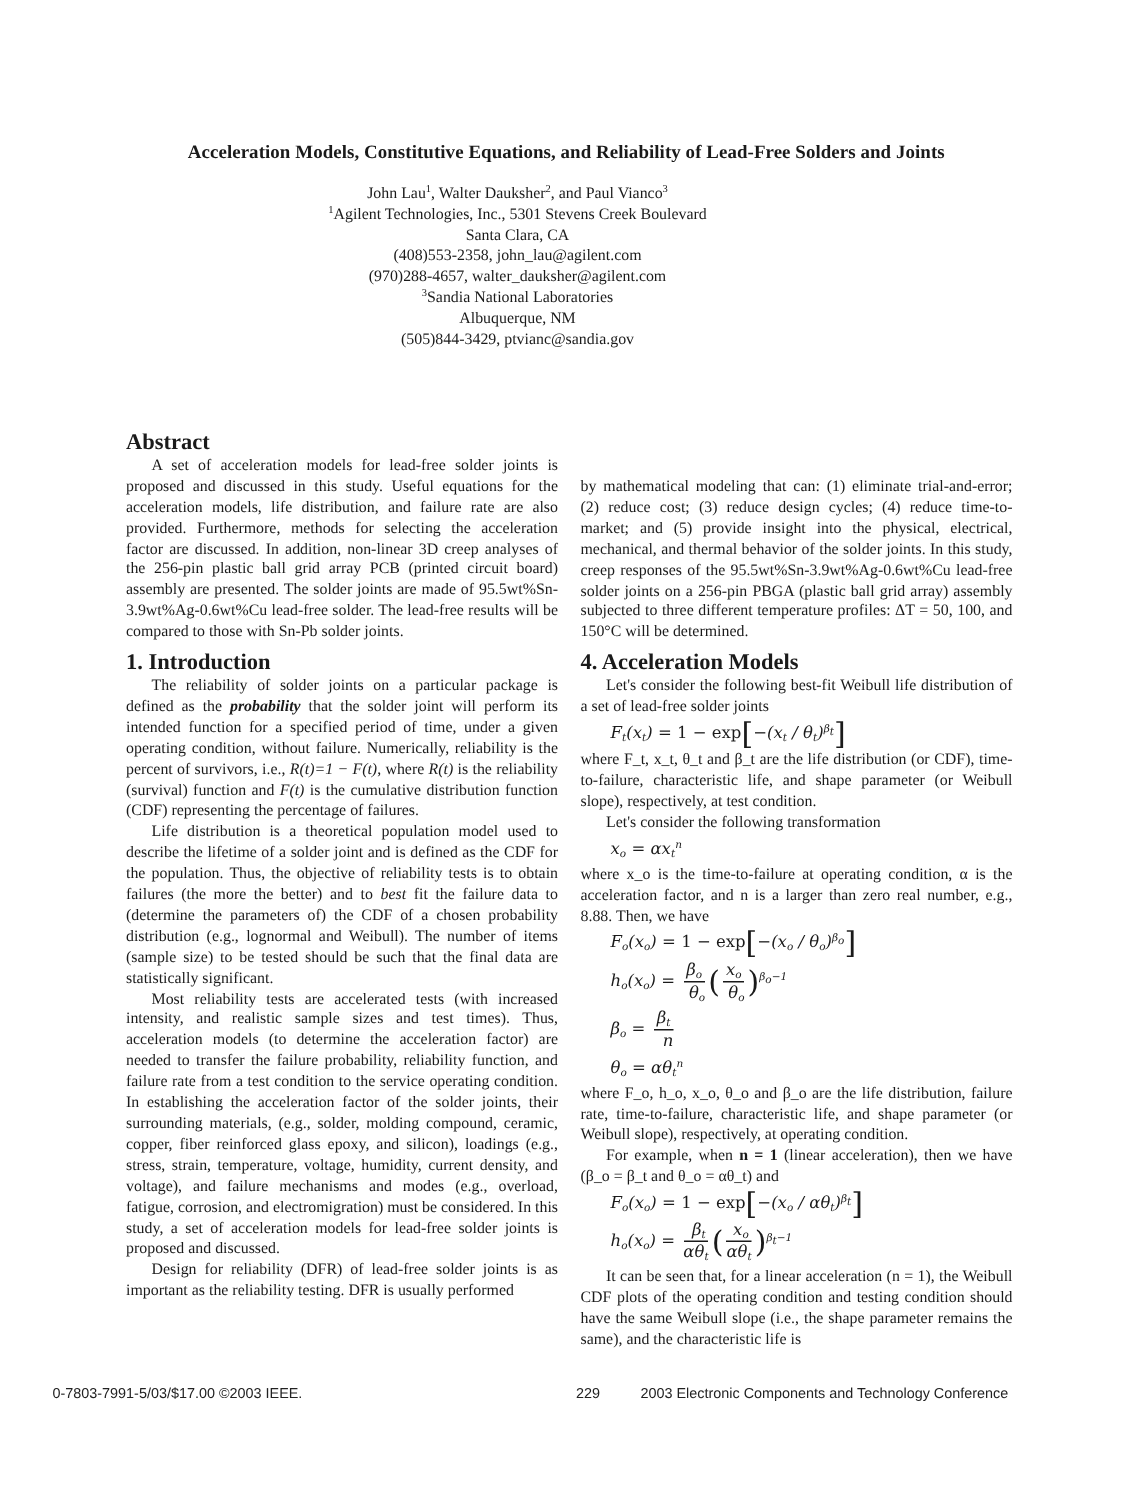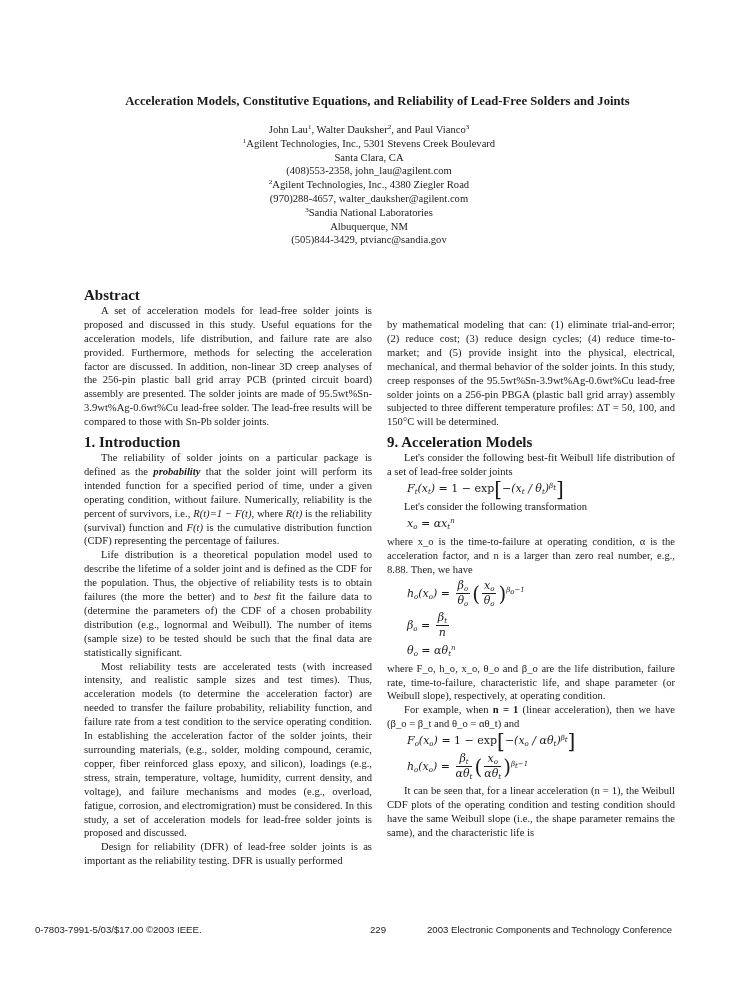--- a/index.html
+++ b/index.html
@@ -6,98 +6,99 @@
   body {
     width: 755px; height: 1000px; position: relative; overflow: hidden;
     font-family: "Liberation Serif", "DejaVu Serif", serif; color: #1a1a1a;
   }
   .title {
     position: absolute; top: 94px; left: 0; width: 755px; text-align: center;
     font-weight: bold; font-size: 12.6px; letter-spacing: 0.05px;
   }
   .authors {
     position: absolute; top: 123px; left: 0; width: 690px; text-align: center;
-    font-size: 10.6px; line-height: 13.8px; padding-left: 24px;
+    font-size: 10.6px; line-height: 13.8px;
   }
   .authors div { white-space: nowrap; }
   sup { font-size: 7px; vertical-align: 4px; line-height: 0; }
   sub { font-size: 7px; vertical-align: -2px; line-height: 0; }
   .col {
     position: absolute; width: 288px; font-size: 10.6px; line-height: 13.9px;
     text-align: justify;
   }
   .col.left { left: 84px; top: 289px; }
   .col.right { left: 387px; top: 282px; margin-top: 36px; }
   .h { font-weight: bold; margin: 0 0 1px 0; font-size: 15px; text-align: left; }
   p { margin: 0; text-indent: 17px; }
   p.noindent { text-indent: 0; }
   .gap { height: 7px; }
   .eq {
     font-style: italic; font-size: 11px; padding-left: 20px; white-space: nowrap;
     margin: 2px 0 3px 0; line-height: 16px; font-family: "DejaVu Serif", serif;
   }
   .eq .up { font-style: normal; }
-  .frac { display: inline-block; vertical-align: middle; text-align: center; margin: 0 2px; font-style: italic; }
+  .frac { display: inline-block; vertical-align: middle; text-align: right; margin: 0 2px; font-style: italic; }
   .frac .num { display: block; border-bottom: 1px solid #1a1a1a; padding: 0 2px; line-height: 14px; }
   .frac .den { display: block; line-height: 14px; }
   .big { font-size: 20px; font-style: normal; vertical-align: middle; }
   .footer {
     position: absolute; top: 924px; font-family: "Liberation Sans", "DejaVu Sans", sans-serif;
     font-size: 9.6px; color: #222;
   }
   .footer.left { left: 35px; text-align: right; }
-  .footer.center { left: 370px; }
+  .footer.center { left: 384px; }
   .footer.right { left: 427px; }
   b.bi { font-weight: bold; font-style: italic; }
   i { font-style: italic; }
 </style>
 </head>
 <body>
 
 <div class="title">Acceleration Models, Constitutive Equations, and Reliability of Lead-Free Solders and Joints</div>
 
 <div class="authors">
   <div>
     <span>John Lau</span><sup>1</sup><span>, Walter Dauksher</span><sup>2</sup><span>, and Paul Vianco</span><sup>3</sup>
   </div>
   <div><sup>1</sup><span>Agilent Technologies, Inc., 5301 Stevens Creek Boulevard</span></div>
   <div>Santa Clara, CA</div>
   <div>(408)553-2358, john_lau@agilent.com</div>
-  <div><sup>2</sup><span>Agilent Technologies, Inc., 4380 Ziegler Road</span></div>
   <div>(970)288-4657, walter_dauksher@agilent.com</div>
   <div><sup>3</sup><span>Sandia National Laboratories</span></div>
   <div>Albuquerque, NM</div>
   <div>(505)844-3429, ptvianc@sandia.gov</div>
 </div>
 
 <div class="col left">
   <div class="h">Abstract</div>
   <p>A set of acceleration models for lead-free solder joints is proposed and discussed in this study. Useful equations for the acceleration models, life distribution, and failure rate are also provided. Furthermore, methods for selecting the acceleration factor are discussed. In addition, non-linear 3D creep analyses of the 256-pin plastic ball grid array PCB (printed circuit board) assembly are presented. The solder joints are made of 95.5wt%Sn-3.9wt%Ag-0.6wt%Cu lead-free solder. The lead-free results will be compared to those with Sn-Pb solder joints.</p>
   <div class="gap"></div>
   <div class="h">1. Introduction</div>
   <p><span>The reliability of solder joints on a particular package is defined as the </span><b class="bi">probability</b><span> that the solder joint will perform its intended function for a specified period of time, under a given operating condition, without failure. Numerically, reliability is the percent of survivors, i.e., </span><i>R(t)=1 − F(t)</i><span>,  where </span><i>R(t)</i><span> is the reliability (survival) function and </span><i>F(t)</i><span> is the cumulative distribution function (CDF) representing the percentage of failures.</span></p>
   <p><span>Life distribution is a theoretical population model used to describe the lifetime of a solder joint and is defined as the CDF for the population. Thus, the objective of reliability tests is to obtain failures (the more the better) and to </span><i>best</i><span> fit the failure data to (determine the parameters of) the CDF of a chosen probability distribution (e.g., lognormal and Weibull). The number of items (sample size) to be tested should be such that the final data are statistically significant.</span></p>
   <p>Most reliability tests are accelerated tests (with increased intensity, and realistic sample sizes and test times). Thus, acceleration models (to determine the acceleration factor) are needed to transfer the failure probability, reliability function, and failure rate from a test condition to the service operating condition. In establishing the acceleration factor of the solder joints, their surrounding materials, (e.g., solder, molding compound, ceramic, copper, fiber reinforced glass epoxy, and silicon), loadings (e.g., stress, strain, temperature, voltage, humidity, current density, and voltage), and failure mechanisms and modes (e.g., overload, fatigue, corrosion, and electromigration) must be considered. In this study, a set of acceleration models for lead-free solder joints is proposed and discussed.</p>
   <p>Design for reliability (DFR) of lead-free solder joints is as important as the reliability testing. DFR is usually performed</p>
 </div>
 
 <div class="col right">
   <p class="noindent">by mathematical modeling that can: (1) eliminate trial-and-error; (2) reduce cost; (3) reduce design cycles; (4) reduce time-to-market; and (5) provide insight into the physical, electrical, mechanical, and thermal behavior of the solder joints. In this study, creep responses of the 95.5wt%Sn-3.9wt%Ag-0.6wt%Cu lead-free solder joints on a 256-pin PBGA (plastic ball grid array) assembly subjected to three different temperature profiles: ΔT = 50, 100, and 150°C will be determined.</p>
   <div class="gap"></div>
-  <div class="h">9. Acceleration Models</div>
+  <div class="h">4. Acceleration Models</div>
   <p>Let's consider the following best-fit Weibull life distribution of a set of lead-free solder joints</p>
 
   <div class="eq">F<sub>t</sub>(x<sub>t</sub>) <span class="up">= 1 − exp</span><span class="big">[</span>−(x<sub>t</sub> / θ<sub>t</sub>)<sup>β<sub>t</sub></sup><span class="big">]</span></div>
 
+  <p class="noindent">where F_t, x_t, θ_t and β_t are the life distribution (or CDF), time-to-failure, characteristic life, and shape parameter (or Weibull slope), respectively, at test condition.</p>
   <p>Let's consider the following transformation</p>
 
   <div class="eq">x<sub>o</sub> <span class="up">=</span> αx<sub>t</sub><sup>n</sup></div>
 
   <p class="noindent">where x_o is the time-to-failure at operating condition, α is the acceleration factor, and n is a larger than zero real number, e.g., 8.88. Then, we have</p>
 
+  <div class="eq">F<sub>o</sub>(x<sub>o</sub>) <span class="up">= 1 − exp</span><span class="big">[</span>−(x<sub>o</sub> / θ<sub>o</sub>)<sup>β<sub>o</sub></sup><span class="big">]</span></div>
   <div class="eq">h<sub>o</sub>(x<sub>o</sub>) <span class="up">=</span> <span class="frac"><span class="num">β<sub>o</sub></span><span class="den">θ<sub>o</sub></span></span><span class="big">(</span><span class="frac"><span class="num">x<sub>o</sub></span><span class="den">θ<sub>o</sub></span></span><span class="big">)</span><sup>β<sub>o</sub>−1</sup></div>
   <div class="eq">β<sub>o</sub> <span class="up">=</span> <span class="frac"><span class="num">β<sub>t</sub></span><span class="den">n</span></span></div>
   <div class="eq">θ<sub>o</sub> <span class="up">=</span> αθ<sub>t</sub><sup>n</sup></div>
 
   <p class="noindent">where F_o, h_o, x_o, θ_o and β_o are the life distribution, failure rate, time-to-failure, characteristic life, and shape parameter (or Weibull slope), respectively, at operating condition.</p>
   <p><span>For example, when </span><b>n = 1</b><span> (linear acceleration), then we have (β_o = β_t and θ_o = αθ_t) and</span></p>
 
   <div class="eq">F<sub>o</sub>(x<sub>o</sub>) <span class="up">= 1 − exp</span><span class="big">[</span>−(x<sub>o</sub> / αθ<sub>t</sub>)<sup>β<sub>t</sub></sup><span class="big">]</span></div>
   <div class="eq">h<sub>o</sub>(x<sub>o</sub>) <span class="up">=</span> <span class="frac"><span class="num">β<sub>t</sub></span><span class="den">αθ<sub>t</sub></span></span><span class="big">(</span><span class="frac"><span class="num">x<sub>o</sub></span><span class="den">αθ<sub>t</sub></span></span><span class="big">)</span><sup>β<sub>t</sub>−1</sup></div>
 

